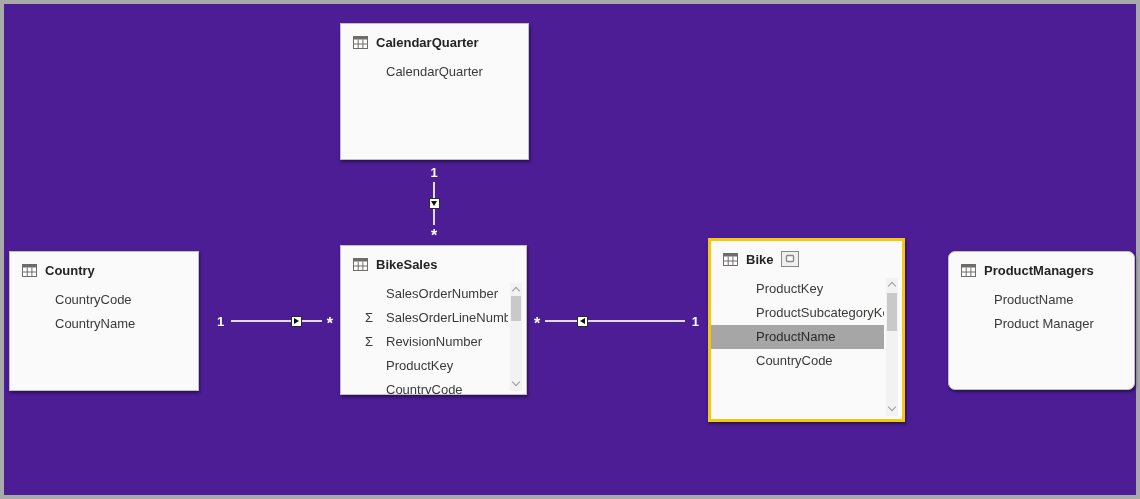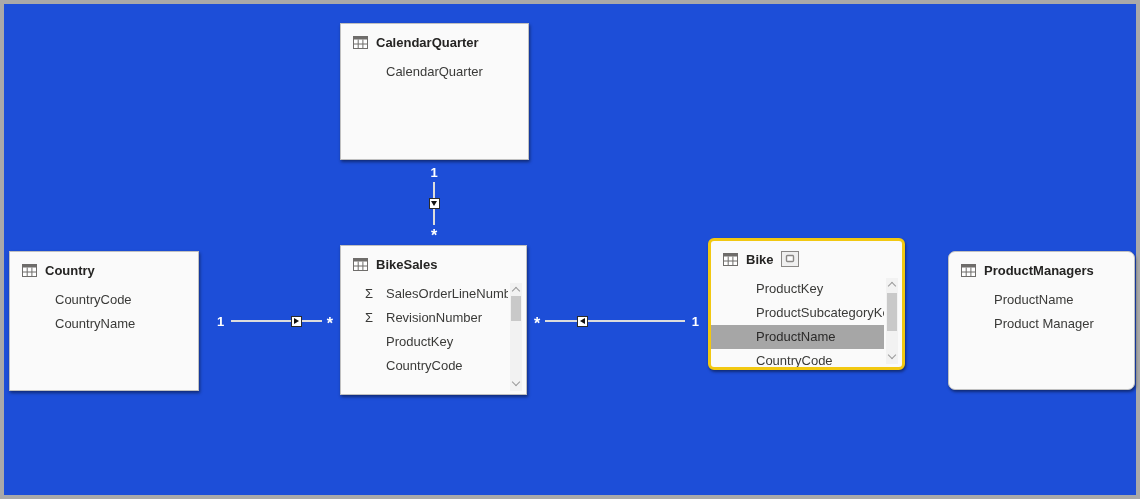--- a/index.html
+++ b/index.html
@@ -4,21 +4,21 @@
 <style>
   * { box-sizing: border-box; }
   html,body { margin:0; padding:0; }
   body {
     width:1140px; height:499px;
     font-family:"Liberation Sans","DejaVu Sans",sans-serif;
     overflow:hidden;
   }
   .frame {
     position:relative; width:1140px; height:499px;
-    background:#1d4ed8; border:4px solid #a9a9a9;
+    background:#4c1d95; border:4px solid #a9a9a9;
   }
   
   .card {
     position:absolute; background:#fafafa;
     border:1px solid #c0c0c0;
     box-shadow:1px 2px 3px rgba(0,0,0,0.45);
     cursor:pointer;
   }
   .card.selected { border:3px solid #f2c811; }
   .card-header {
@@ -137,20 +137,23 @@
           <rect x="0.5" y="0.5" width="14" height="3" fill="#6f6d6b"></rect>
           <line x1="5.2" y1="3.5" x2="5.2" y2="12.5" stroke="#6f6d6b"></line>
           <line x1="9.9" y1="3.5" x2="9.9" y2="12.5" stroke="#6f6d6b"></line>
           <line x1="0.5" y1="8" x2="14.5" y2="8" stroke="#6f6d6b"></line>
         </svg>
       </span>
       <span class="card-title">BikeSales</span>
     </div>
     <div class="fields">
       <div class="field">
+        <span>SalesOrderNumber</span>
+      </div>
+      <div class="field">
         <span class="sigma">Σ</span>
         <span>SalesOrderLineNumber</span>
       </div>
       <div class="field">
         <span class="sigma">Σ</span>
         <span>RevisionNumber</span>
       </div>
       <div class="field">
         <span>ProductKey</span>
       </div>
@@ -162,21 +165,21 @@
       <span class="sb-btn up">
           <i class="chev up"></i>
         </span>
       <span class="sb-thumb" style="top:13px; height:25px;"></span>
       <span class="sb-btn down">
           <i class="chev down"></i>
         </span>
     </div>
   </div>
 
-  <div class="card scrollable selected" style="left:704px; top:234px; width:197px; height:132px;border-radius:6px;">
+  <div class="card scrollable selected" style="left:704px; top:234px; width:197px; height:184px;">
     <div class="card-header">
       <span class="tbl-icon">
         <svg width="15" height="13" viewBox="0 0 15 13">
           <rect x="0.5" y="0.5" width="14" height="12" fill="#fff" stroke="#6f6d6b"></rect>
           <rect x="0.5" y="0.5" width="14" height="3" fill="#6f6d6b"></rect>
           <line x1="5.2" y1="3.5" x2="5.2" y2="12.5" stroke="#6f6d6b"></line>
           <line x1="9.9" y1="3.5" x2="9.9" y2="12.5" stroke="#6f6d6b"></line>
           <line x1="0.5" y1="8" x2="14.5" y2="8" stroke="#6f6d6b"></line>
         </svg>
       </span>

